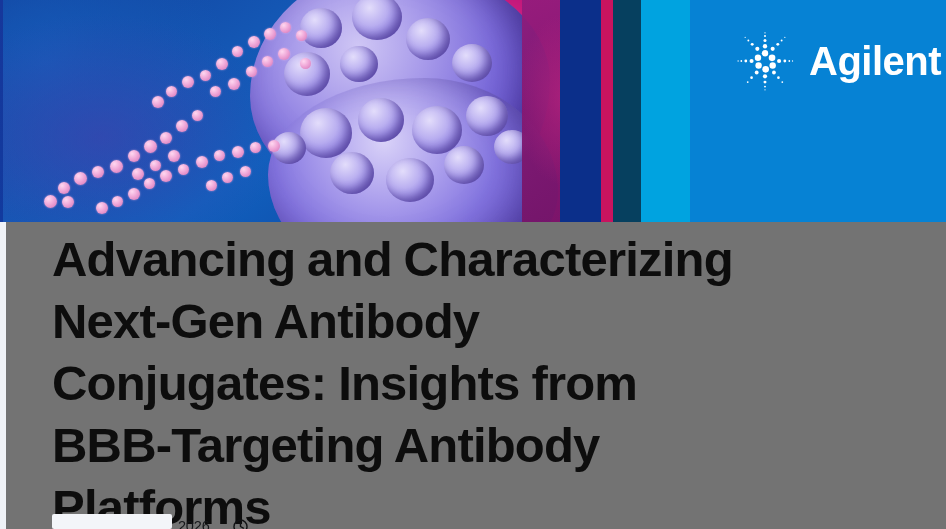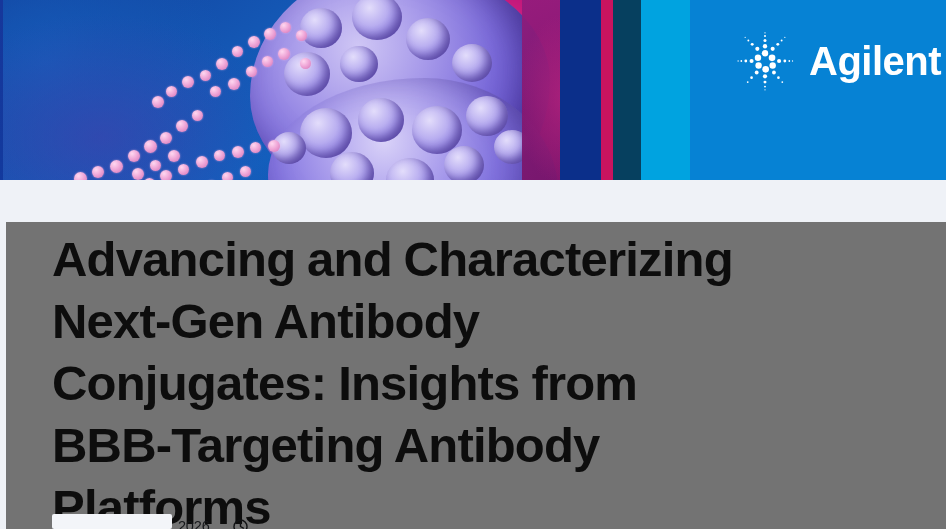--- a/index.html
+++ b/index.html
@@ -20,21 +20,21 @@
     width: 946px;
     height: 529px;
     background: #eff2f7;
     overflow: hidden;
   }
 
   
   .hero {
     position: relative;
     width: 946px;
-    height: 180px;
+    height: 222px;
     overflow: hidden;
     background: #0b2f8a;
     text-decoration: underline;
   }
 
   
   .hero-art {
     position: absolute;
     left: 0;
     top: 0;

